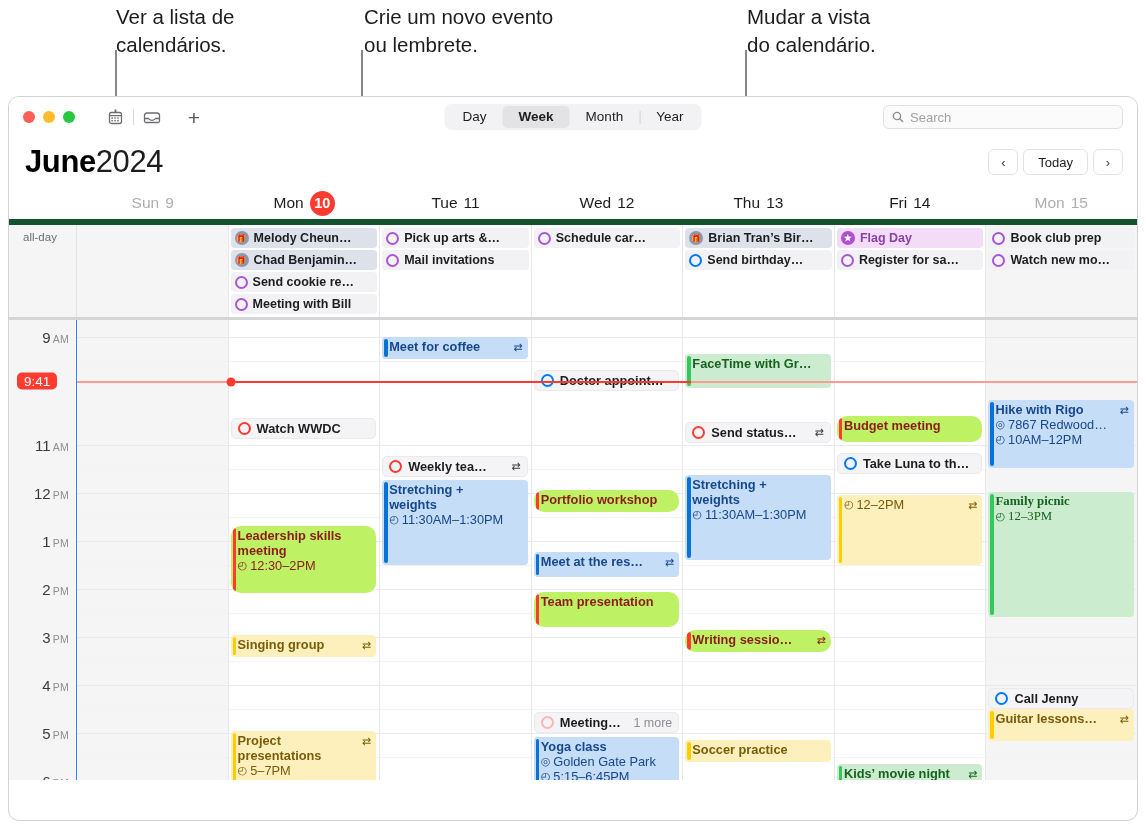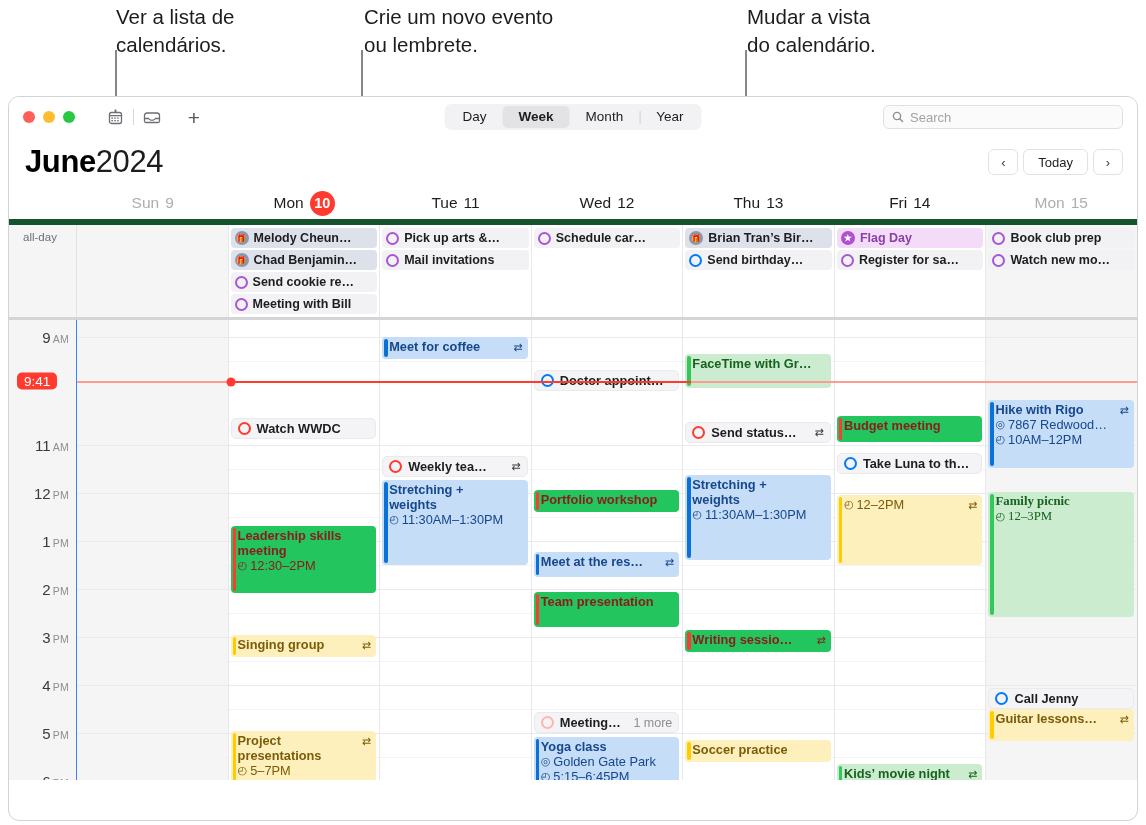--- a/index.html
+++ b/index.html
@@ -232,21 +232,21 @@
     line-height: 15px;
   }
   .ev .bar {
     position: absolute; left: 2px; top: 2px; bottom: 2px;
     width: 3.5px; border-radius: 2px;
   }
   .ev .ttl { font-weight: 700; padding-right: 14px; }
   .ev .meta { display: flex; align-items: center; gap: 3px; font-weight: 400; }
   .ev .rep { position: absolute; right: 5px; top: 3px; font-size: 11px; }
 
-  .ev.red   { background: #22c55e; color: #8c1b1b; }
+  .ev.red   { background: #bef264; color: #8c1b1b; border-radius: 10px; }
   .ev.red   .bar { background: #ff3b30; }
   .ev.blue  { background: #c5ddf7; color: #17478c; }
   .ev.blue  .bar { background: #0a72d6; }
   .ev.green { background: #ccecd0; color: #18621f; }
   .ev.green .bar { background: #34c759; }
   .ev.yellow{ background: #fdf0bd; color: #7a5c09; }
   .ev.yellow .bar { background: #ffcc00; }
 
   .task {
     position: absolute; left: 2px; right: 3px;

